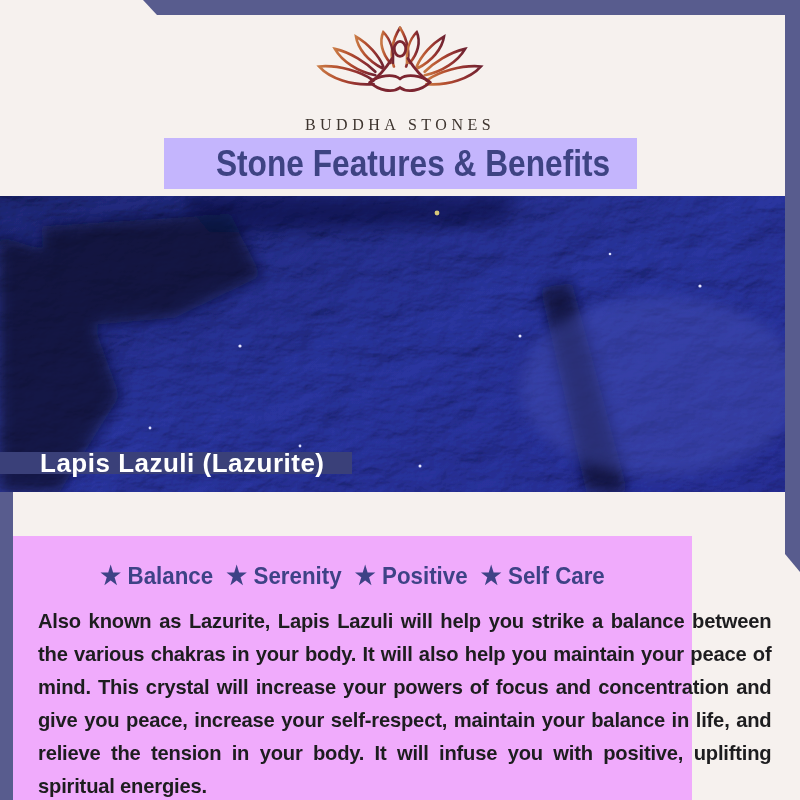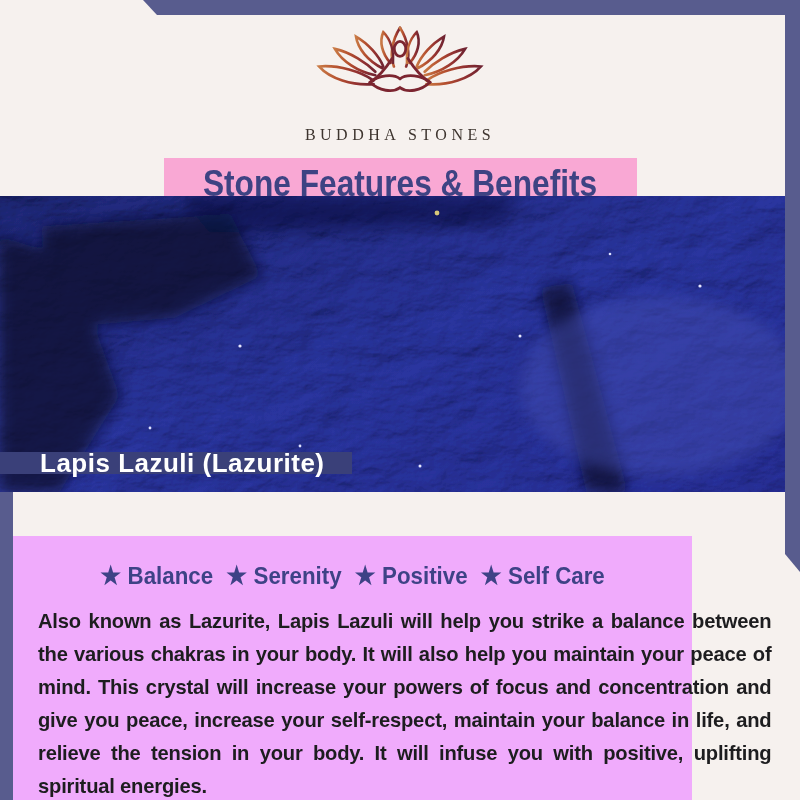--- a/index.html
+++ b/index.html
@@ -11,27 +11,27 @@
   
   .frame{position:absolute;inset:0;background:#585c8e;pointer-events:none;}
   .frame-top{clip-path:polygon(143px 0,800px 0,800px 15px,157px 15px);}
   .frame-right{clip-path:polygon(785px 0,800px 0,800px 572px,785px 554px);}
   .frame-bottom{clip-path:polygon(0 782px,383px 782px,397px 800px,0 800px);}
   .frame-left{clip-path:polygon(0 483px,13px 483px,13px 800px,0 800px);}
   
   .logo-wrap{position:absolute;left:0;top:26px;width:100%;text-align:center;}
   .logo-svg{display:block;margin:0 auto;width:236px;height:88px;}
   .brand-name{
-    margin-top:12px;font-family:"Liberation Serif",serif;font-size:16px;
+    margin-top:2px;font-family:"Liberation Serif",serif;font-size:16px;
     letter-spacing:4.5px;color:#3d342e;font-weight:500;
   }
   
   .title-band{
-    position:absolute;left:164px;top:158px;width:473px;height:51px;
-    background:#f9a8d4;display:flex;align-items:center;justify-content:center;
+    position:absolute;left:164px;top:138px;width:473px;height:51px;
+    background:#c4b5fd;display:flex;align-items:center;justify-content:flex-end;
   }
   .title-text{
     font-size:36px;font-weight:bold;color:#3e4383;white-space:nowrap;
     transform:scaleX(0.88);transform-origin:center;
   }
   
   .stone{position:absolute;left:0;top:196px;width:785px;height:296px;display:block;}
   
   .stone-label{
     position:absolute;left:0;top:452px;width:352px;height:22px;

